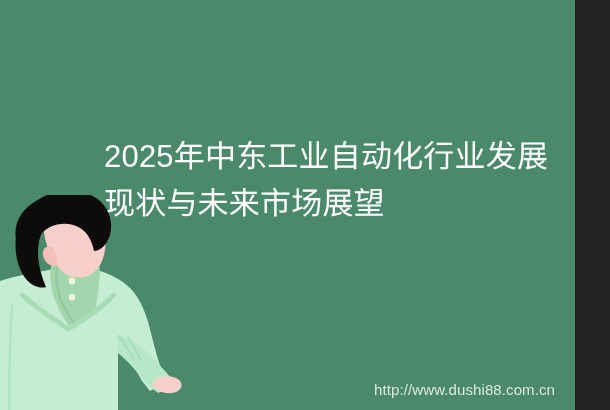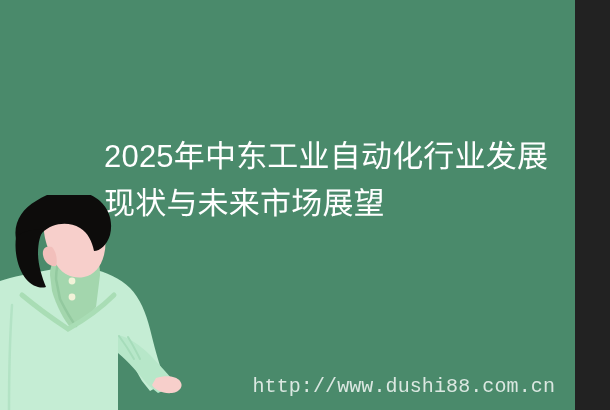--- a/index.html
+++ b/index.html
@@ -36,22 +36,22 @@
     white-space: normal;
     word-break: break-all;
   }
 
   
   .watermark {
     position: absolute;
     right: 20px;
     bottom: 12px;
     color: rgba(255, 255, 255, 0.80);
-    font-family: Liberation Mono, monospace;
-    font-size: 20px;
+    font-family: Liberation Sans, sans-serif;
+    font-size: 15px;
     font-weight: 400;
     letter-spacing: 0.1px;
     white-space: nowrap;
   }
 
   
   .illustration {
     position: absolute;
     left: 0;
     bottom: 0;

